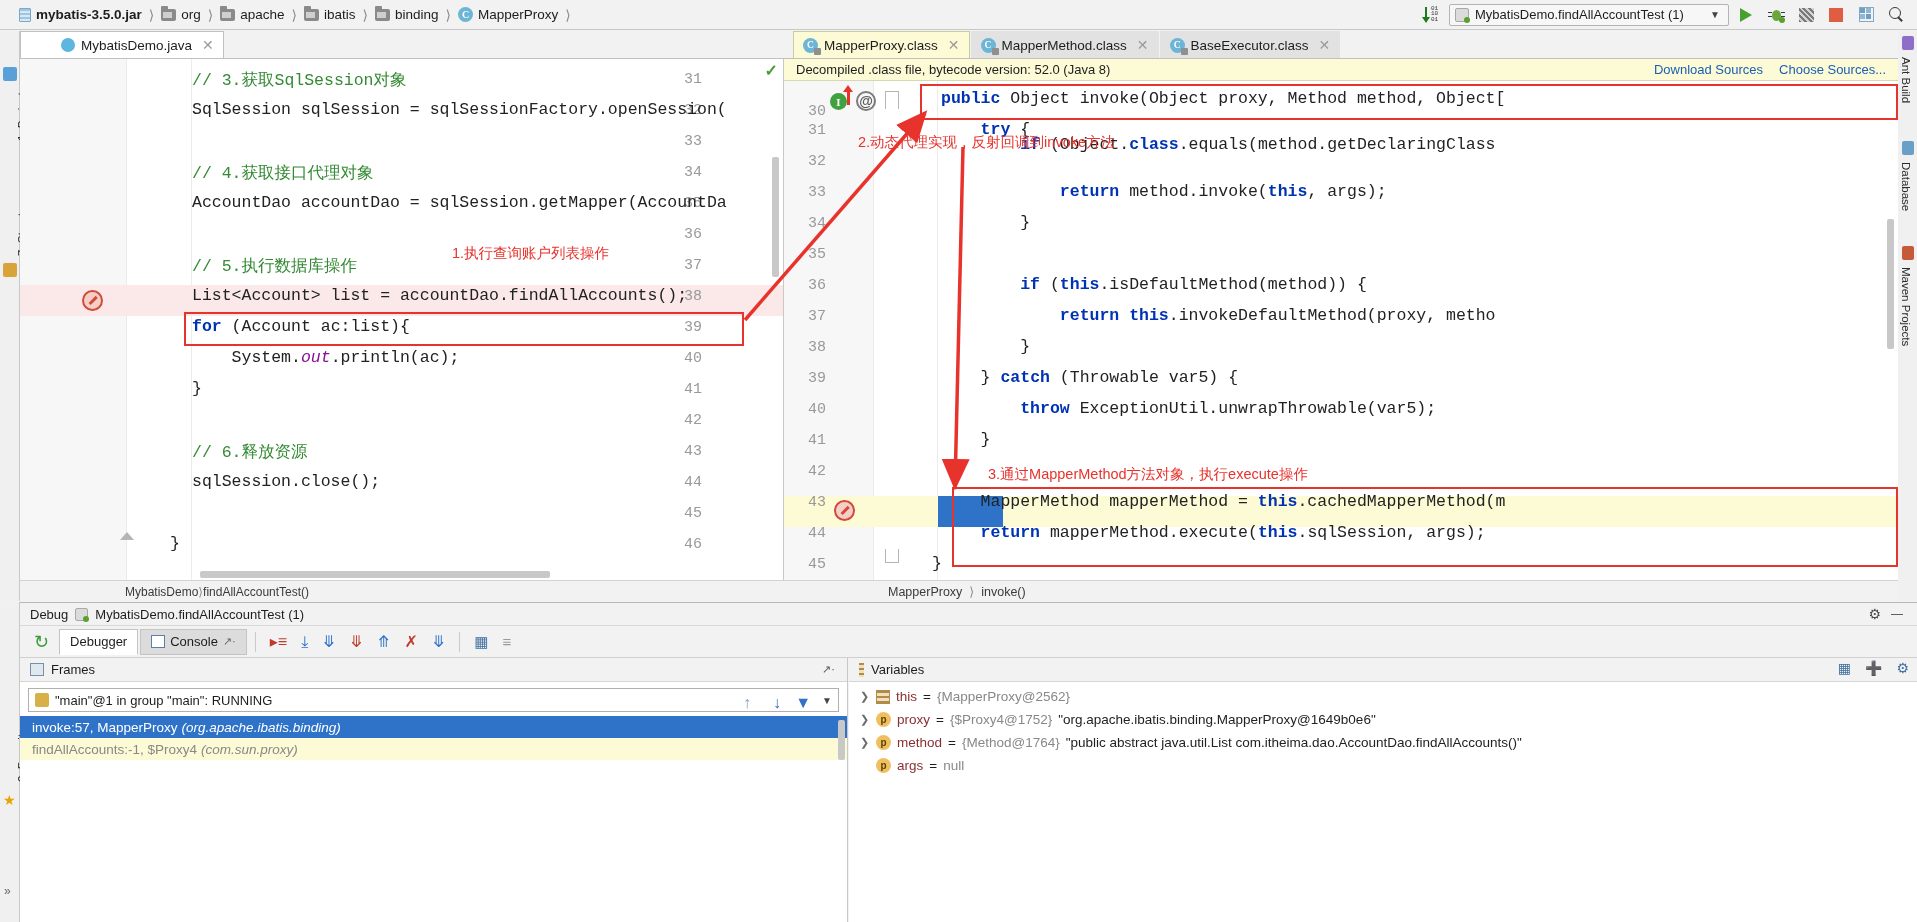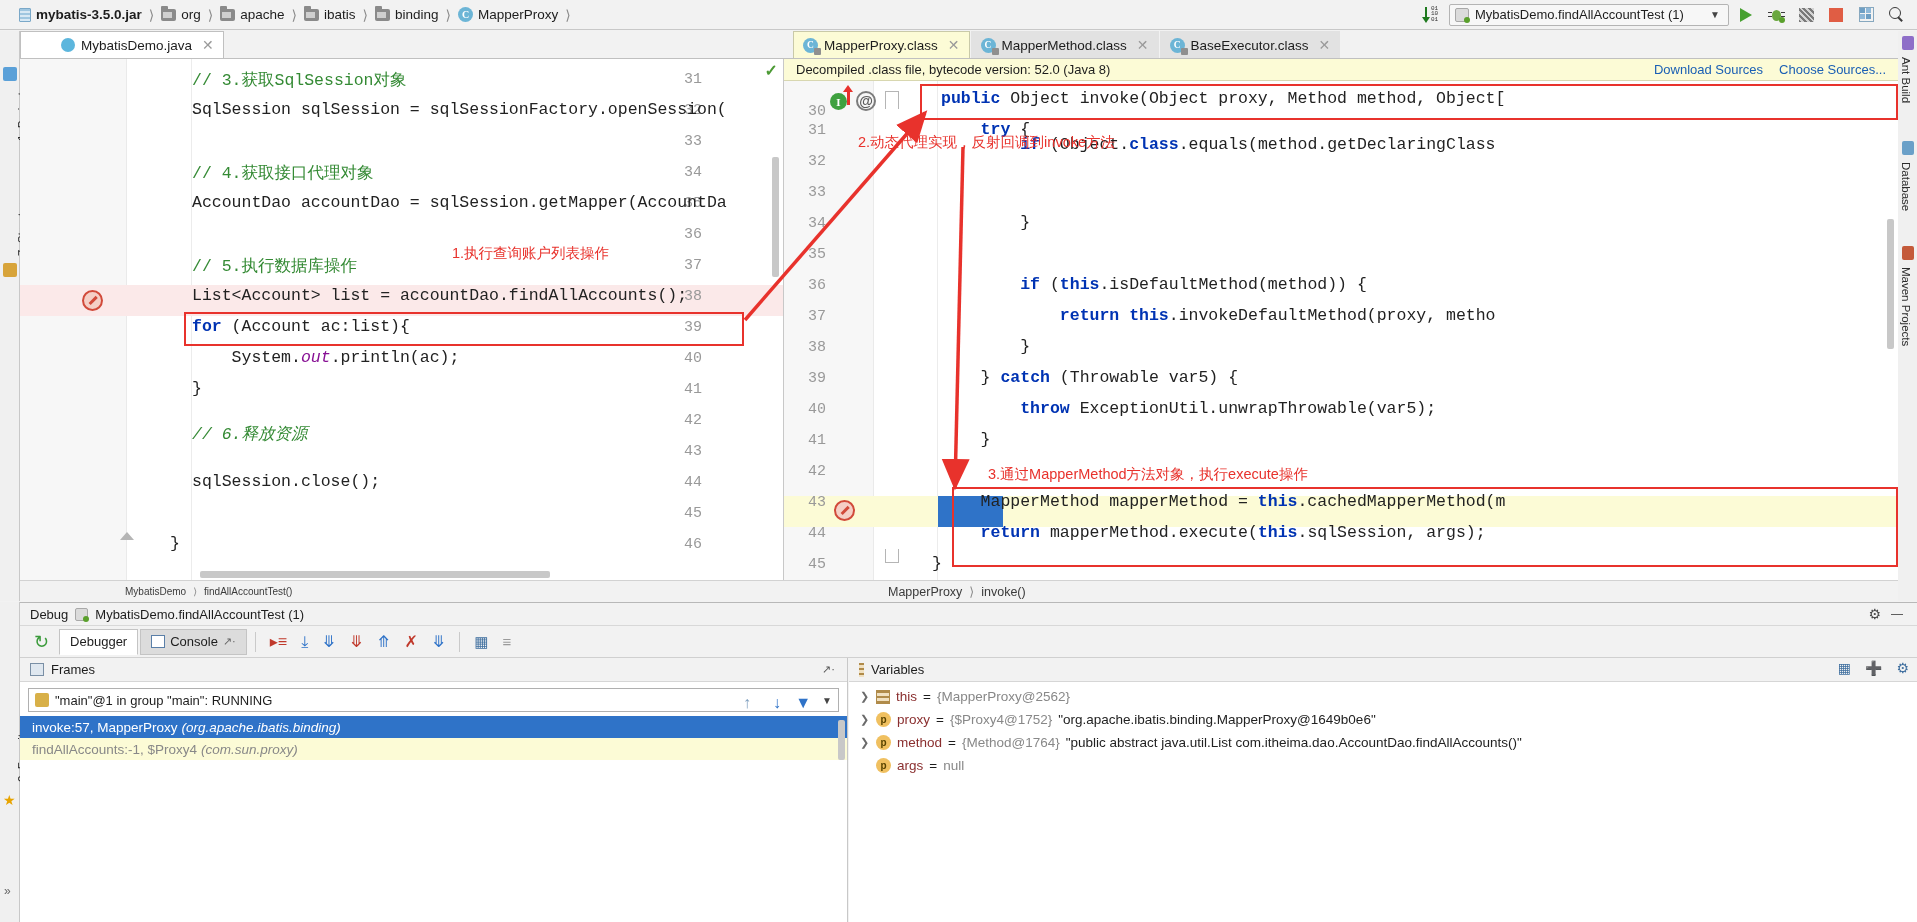--- a/index.html
+++ b/index.html
@@ -206,21 +206,21 @@
   }
   .coder {
     position:absolute; left:157px; white-space:pre;
     font-family:"Liberation Mono", monospace; font-size:16.5px; color:#222;
   }
 
   
   .editor-status-left {
     position:absolute;left:20px;top:580px;width:763px;height:22px;
     background:#f2f2f2;border-top:1px solid #d2d2d2;
-    display:flex;align-items:center;padding-left:105px;font-size:10px;color:#3b3b3b;gap:7px;
+    display:flex;align-items:center;padding-left:105px;font-size:12px;color:#3b3b3b;
   }
   .editor-status-right {
     position:absolute;left:783px;top:580px;width:1115px;height:22px;
     background:#f2f2f2;border-top:1px solid #d2d2d2;
     display:flex;align-items:center;padding-left:105px;font-size:12.5px;color:#3b3b3b;gap:7px;
   }
   .sepchev { color:#8b8b8b; }
 
   
   .anno {
@@ -464,21 +464,21 @@
     <div class="codeline" style="top:72px;"></div>
     <div class="codeline" style="top:103px;"><span class="cm">// 4.获取接口代理对象</span></div>
     <div class="codeline" style="top:134px;">AccountDao accountDao = sqlSession.getMapper(AccountDa</div>
     <div class="codeline" style="top:165px;"></div>
     <div class="codeline" style="top:196px;"><span class="cm">// 5.执行数据库操作</span></div>
     <div class="codeline" style="top:227px;">List&lt;Account&gt; list = accountDao.findAllAccounts();</div>
     <div class="codeline" style="top:258px;"><span class="kw">for</span> (Account ac:list){</div>
     <div class="codeline" style="top:289px;">    System.<span class="fld">out</span>.println(ac);</div>
     <div class="codeline" style="top:320px;">}</div>
     <div class="codeline" style="top:351px;"></div>
-    <div class="codeline" style="top:364px;font-style:italic;"><span class="cm">// 6.释放资源</span></div>
+    <div class="codeline" style="top:382px;"><span class="cm">// 6.释放资源</span></div>
     <div class="codeline" style="top:413px;">sqlSession.close();</div>
     <div class="codeline" style="top:444px;"></div>
     <div class="codeline" style="top:475px;left:150px;">}</div>
 
     <div style="position:absolute;left:100px;top:473px;width:0;height:0;border-left:7px solid transparent;border-right:7px solid transparent;border-bottom:8px solid #b5b5b5;"></div>
 
     <div class="scrollthumb" style="right:4px;top:98px;width:7px;height:120px;"></div>
 
     <div style="position:absolute;right:5px;top:2px;color:#4c9a35;font-size:16px;font-weight:bold;">✓</div>
 
@@ -522,20 +522,21 @@
     <div style="position:absolute;left:72px;top:32px;width:20px;height:20px;border-radius:50%;border:2px solid #7c7c7c;color:#5c5c5c;font-size:14px;display:flex;align-items:center;justify-content:center;font-weight:bold;">@</div>
 
     <div style="position:absolute;left:101px;top:32px;width:14px;height:18px;border:1px solid #b5b5b5;border-bottom:none;"></div>
     <div style="position:absolute;left:101px;top:490px;width:14px;height:14px;border:1px solid #b5b5b5;border-top:none;"></div>
 
     <div style="position:absolute;left:50px;top:441px;" class="bp-ring"></div>
 
     <div class="coder" style="top:30px;"><span class="kw">public</span> Object invoke(Object proxy, Method method, Object[</div>
     <div class="coder" style="top:61px;">    <span class="kw">try</span> {</div>
     <div class="coder" style="top:76px;">        <span class="kw">if</span> (Object.<span class="kw">class</span>.equals(method.getDeclaringClass</div>
+    <div class="coder" style="top:123px;">            <span class="kw">return</span> method.invoke(<span class="kw">this</span>, args);</div>
     <div class="coder" style="top:154px;">        }</div>
     <div class="coder" style="top:185px;"></div>
     <div class="coder" style="top:216px;">        <span class="kw">if</span> (<span class="kw">this</span>.isDefaultMethod(method)) {</div>
     <div class="coder" style="top:247px;">            <span class="kw">return</span> <span class="kw">this</span>.invokeDefaultMethod(proxy, metho</div>
     <div class="coder" style="top:278px;">        }</div>
     <div class="coder" style="top:309px;text-align:center;">    } <span class="kw">catch</span> (Throwable var5) {</div>
     <div class="coder" style="top:340px;">        <span class="kw">throw</span> ExceptionUtil.unwrapThrowable(var5);</div>
     <div class="coder" style="top:371px;">    }</div>
     <div class="coder" style="top:402px;"></div>
     <div class="coder" style="top:433px;">    MapperMethod mapperMethod = <span class="kw">this</span>.cachedMapperMethod(m</div>

